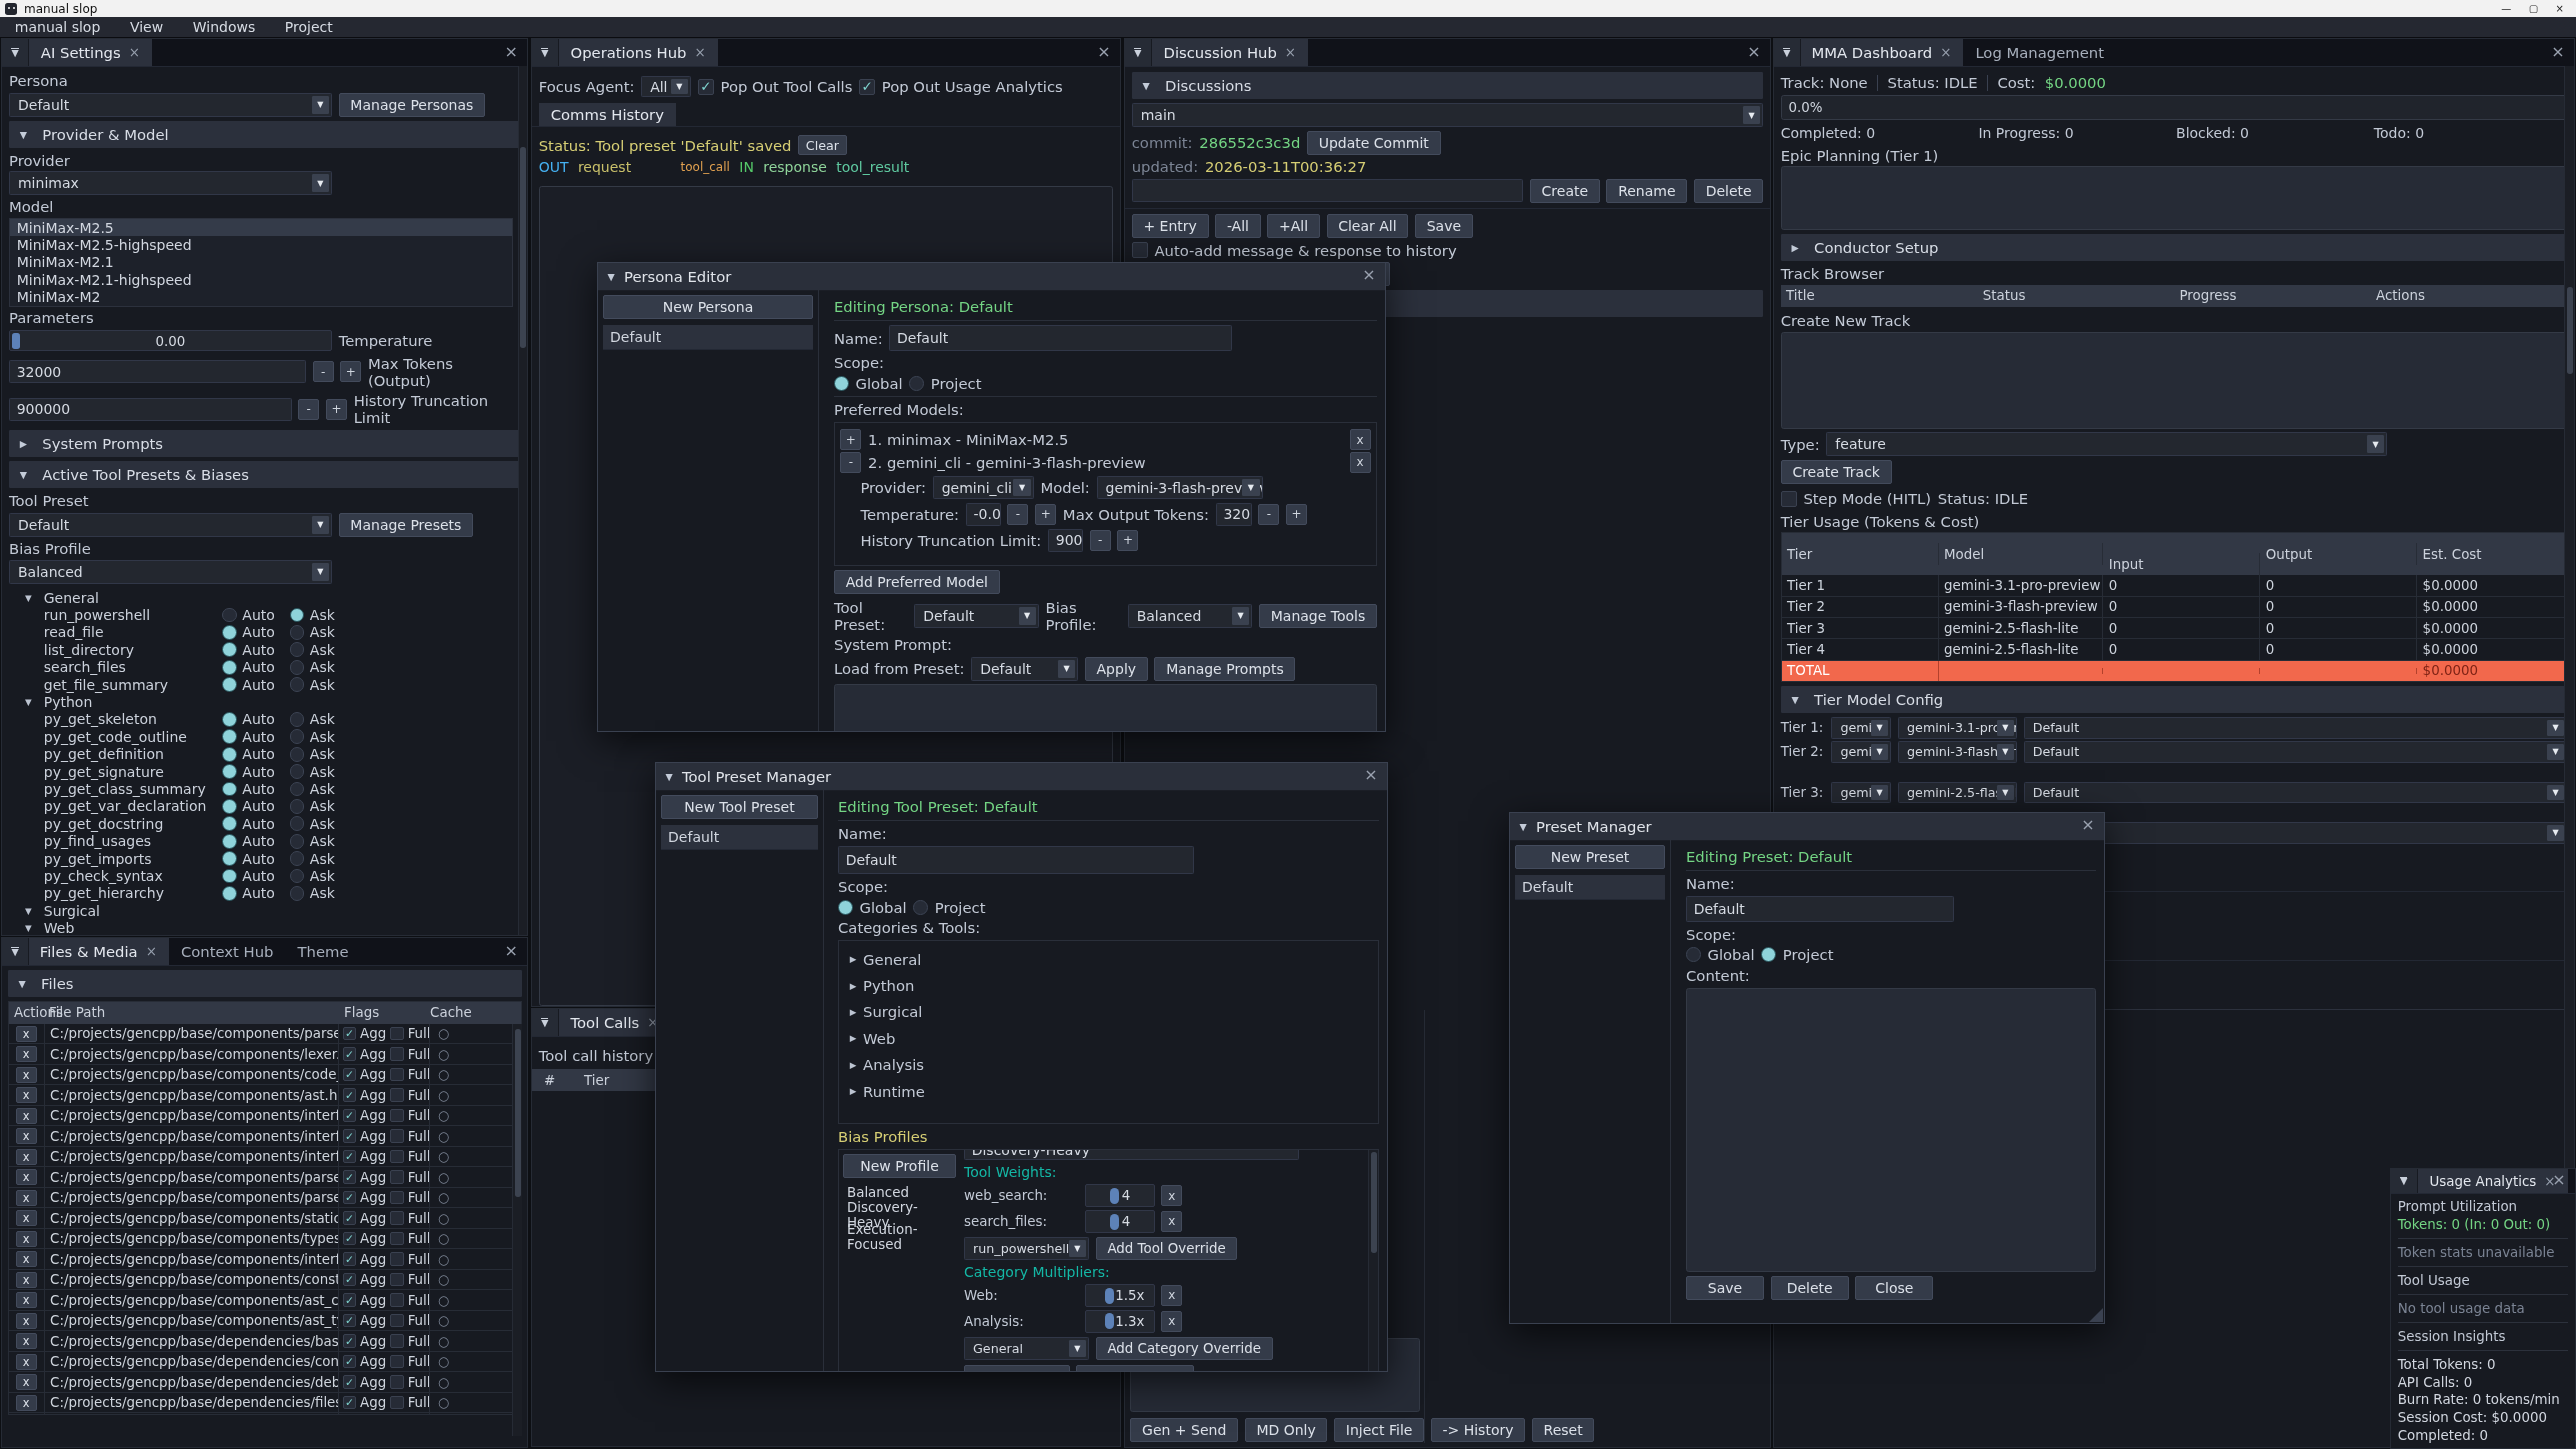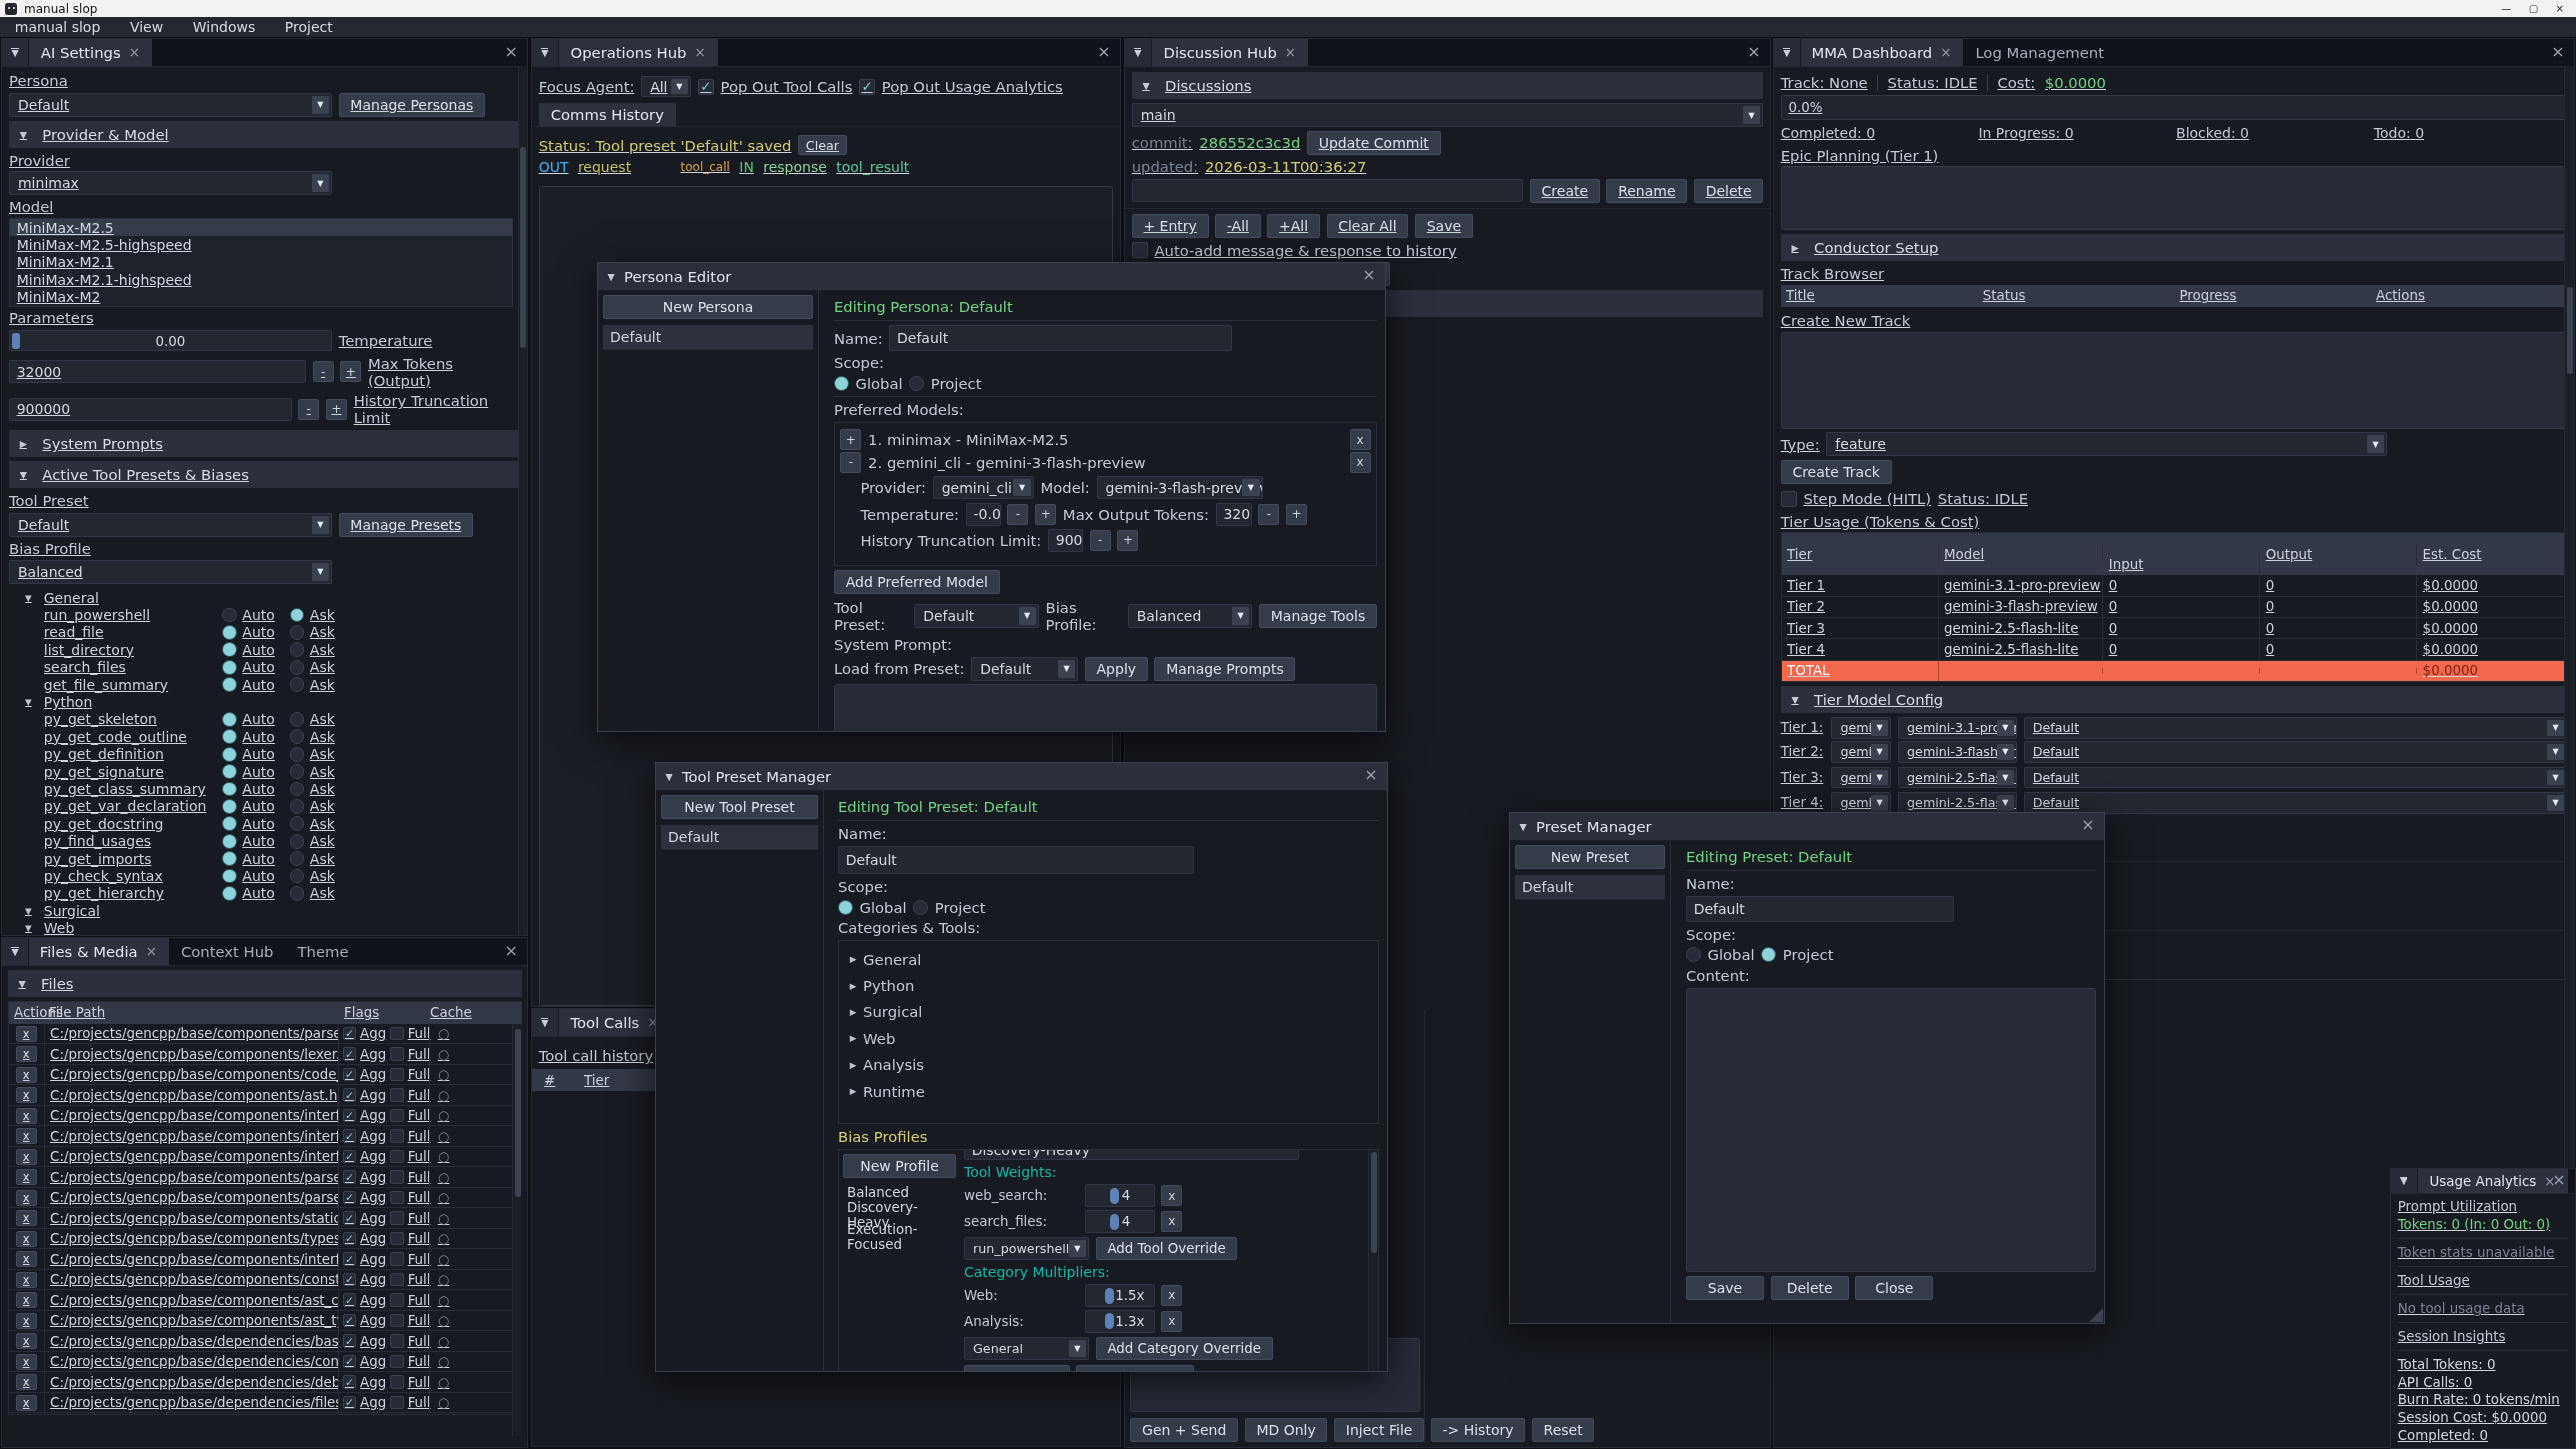--- a/index.html
+++ b/index.html
@@ -19,21 +19,21 @@
   .panel{position:absolute;background:#171a21;border:0.7px solid #262b35;box-sizing:border-box;overflow:hidden;}
   .tabbar{display:flex;align-items:stretch;background:#101219;height:27px;border-bottom:0.7px solid #232834;position:relative;}
   .dockbtn{width:25.5px;display:flex;align-items:center;justify-content:center;background:#262b35;color:#c9d0db;
            font-size:9.4px;border-right:0.7px solid #171a21;}
   .dockbtn span{border-top:1.3px solid #c9d0db;padding-top:0.7px;line-height:6.7px;}
   .tab{display:flex;align-items:center;gap:8px;padding:0 12px;color:#a7afbc;font-size:14.8px;white-space:nowrap;}
   .tab[data-active="true"],.tab.active{background:#2c313d;color:#e3e7ee;}
   .tab .tx{font-size:13.4px;color:#97a0ae;}
   .tab[data-closable]:not([data-closable="true"]) .tx{display:none;}
   .panel-x{position:absolute;right:9.4px;top:4.7px;color:#9aa2b0;font-size:16px;line-height:16px;}
-  .pad{padding:5.4px 6.7px;text-decoration:underline;}
+  .pad{padding:5.4px 6.7px;}
   .hdr{display:flex;align-items:center;gap:10.7px;background:#2b303c;height:27px;padding:0 10.7px;color:#d8dde6;
        font-size:14.8px;margin:4px 0;border-radius:1.3px;}
   .hdr .tri{font-size:9.4px;color:#c3cbd8;width:12px;}
   .lbl{color:#c3cad6;font-size:14.8px;}
   .dim{color:#7b8494;}
   .green{color:#74d584;}
   .yellow{color:#d6ce74;}
   .blue{color:#14b8a6;}
   .row{display:flex;align-items:center;gap:6.7px;margin:3.4px 0;}
   .btn{display:inline-flex;align-items:center;justify-content:center;background:#343b49;border:0.7px solid #434b5c;
@@ -1068,21 +1068,21 @@
         </div>
         <div class="sel" style="width:119px;height:21.5px;font-size:12.7px;padding-right:20px;">
           <span>gemini-3-flash-preview</span>
           <span class="arr">▼</span>
         </div>
         <div class="sel" style="flex:1;height:21.5px;font-size:12.7px;">
           <span>Default</span>
           <span class="arr">▼</span>
         </div>
       </div>
-        <div class="row" style="margin:4px 0;">
+        <div class="row" style="margin:19px 0;">
         <span class="lbl" style="width:44px;font-size:13.4px;">Tier 3:</span>
         <div class="sel" style="width:60px;height:21.5px;font-size:12.7px;padding-right:20px;">
           <span>gemini</span>
           <span class="arr">▼</span>
         </div>
         <div class="sel" style="width:119px;height:21.5px;font-size:12.7px;padding-right:20px;">
           <span>gemini-2.5-flash-lite</span>
           <span class="arr">▼</span>
         </div>
         <div class="sel" style="flex:1;height:21.5px;font-size:12.7px;">

